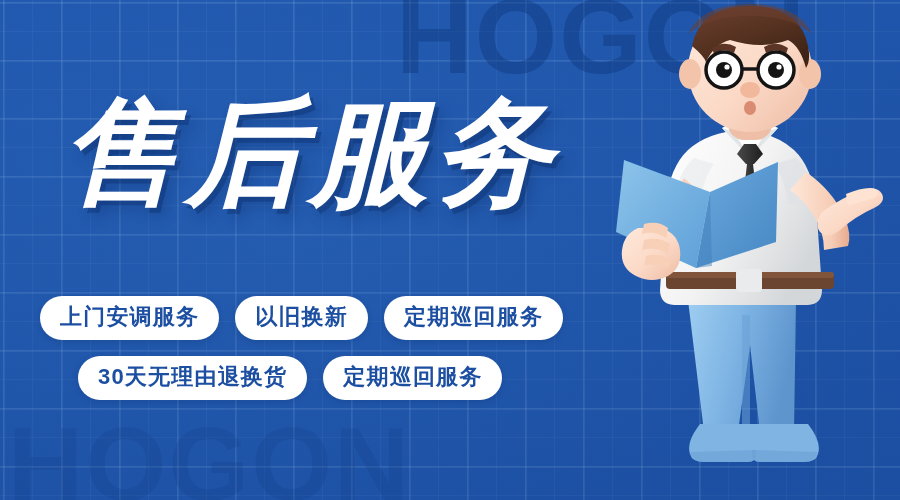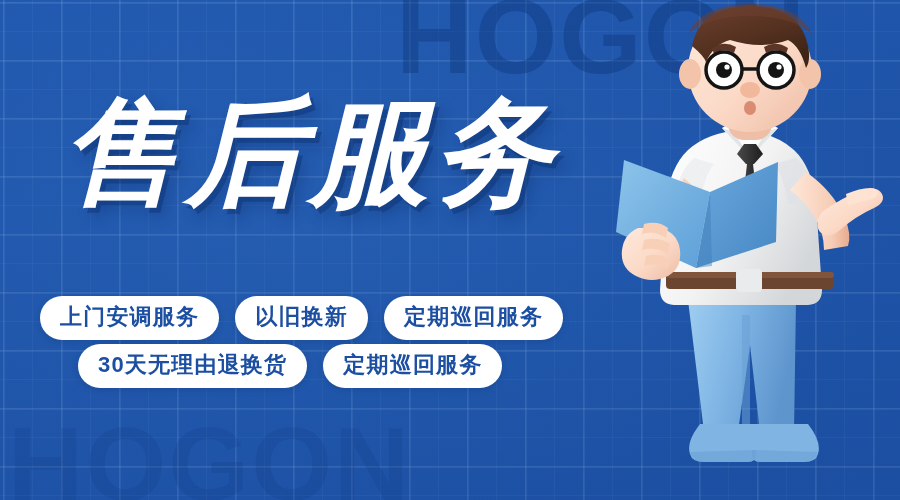--- a/index.html
+++ b/index.html
@@ -78,21 +78,21 @@
     left: 0;
     top: 296px;
     width: 660px;
   }
   .pill-row {
     display: flex;
     align-items: center;
     gap: 16px;
   }
   .pill-row.row-1 { padding-left: 40px; }
-  .pill-row.row-2 { padding-left: 78px; margin-top: 4px; align-items: flex-end; }
+  .pill-row.row-2 { padding-left: 78px; margin-top: 16px; align-items: flex-end; }
   .pill {
     background: #ffffff;
     color: #1c4fa1;
     font-size: 22px;
     font-weight: 700;
     letter-spacing: 1.2px;
     border-radius: 999px;
     padding: 8px 20px 10px 20px;
     line-height: 1.18;
     white-space: nowrap;

